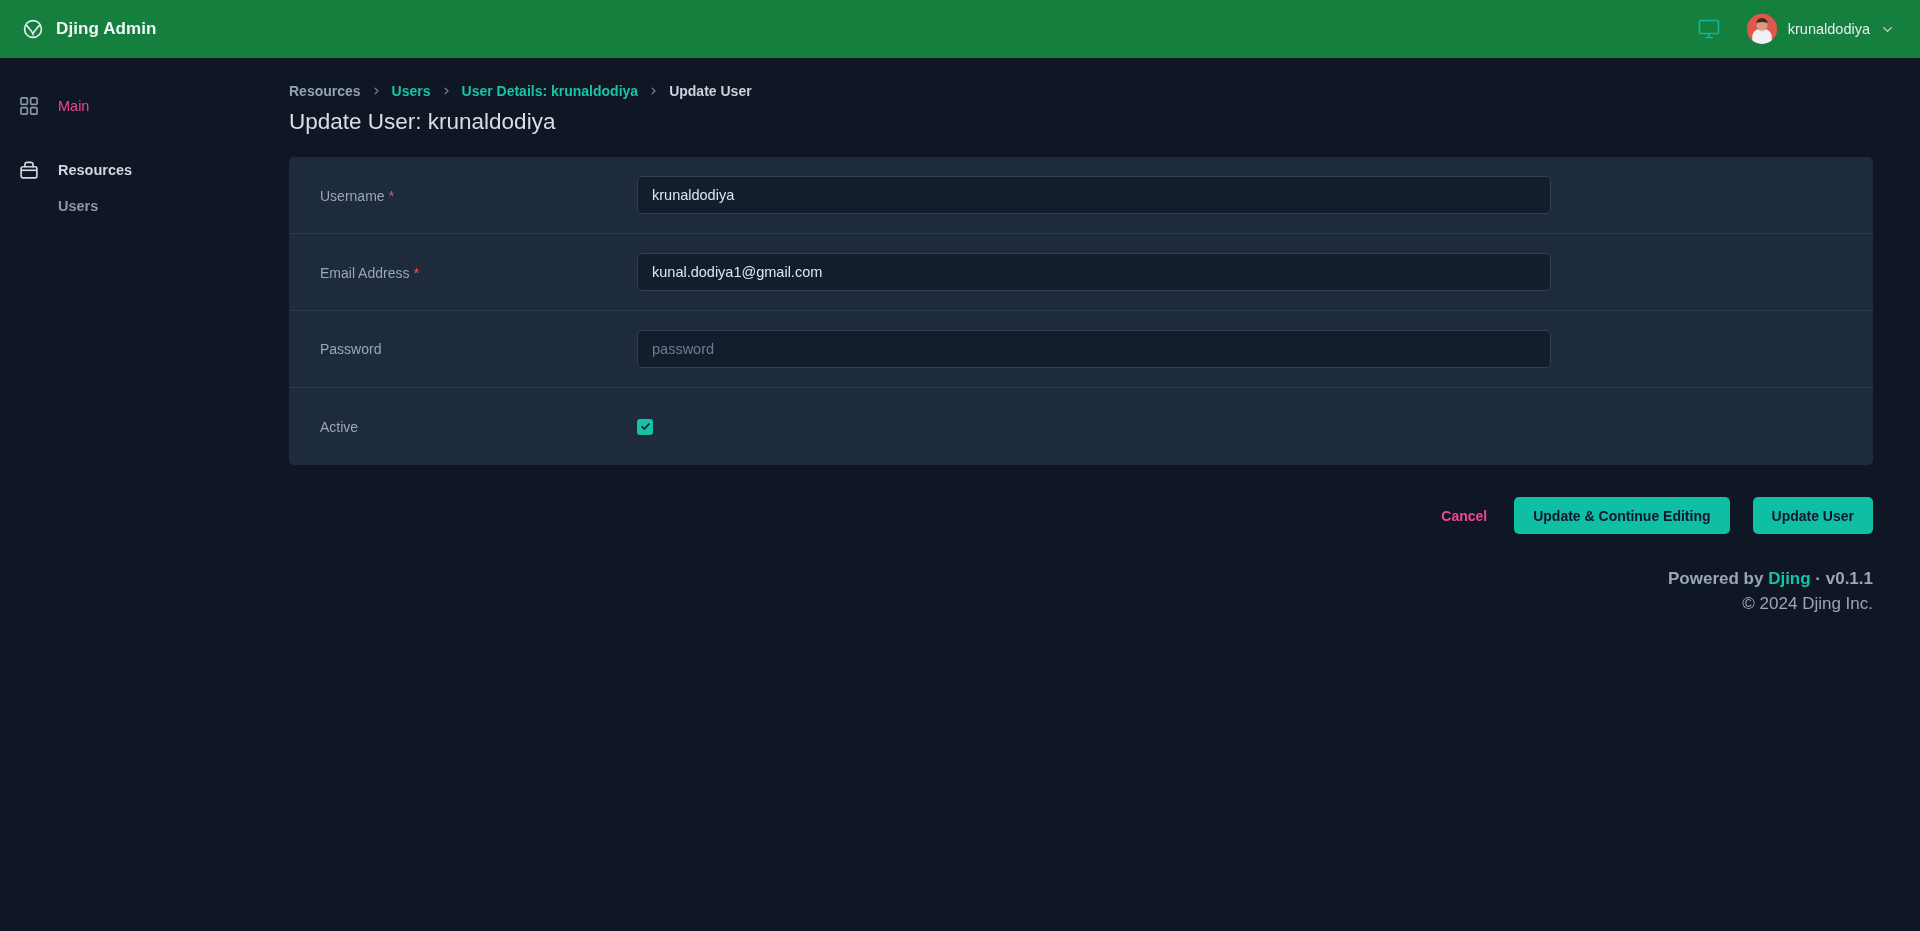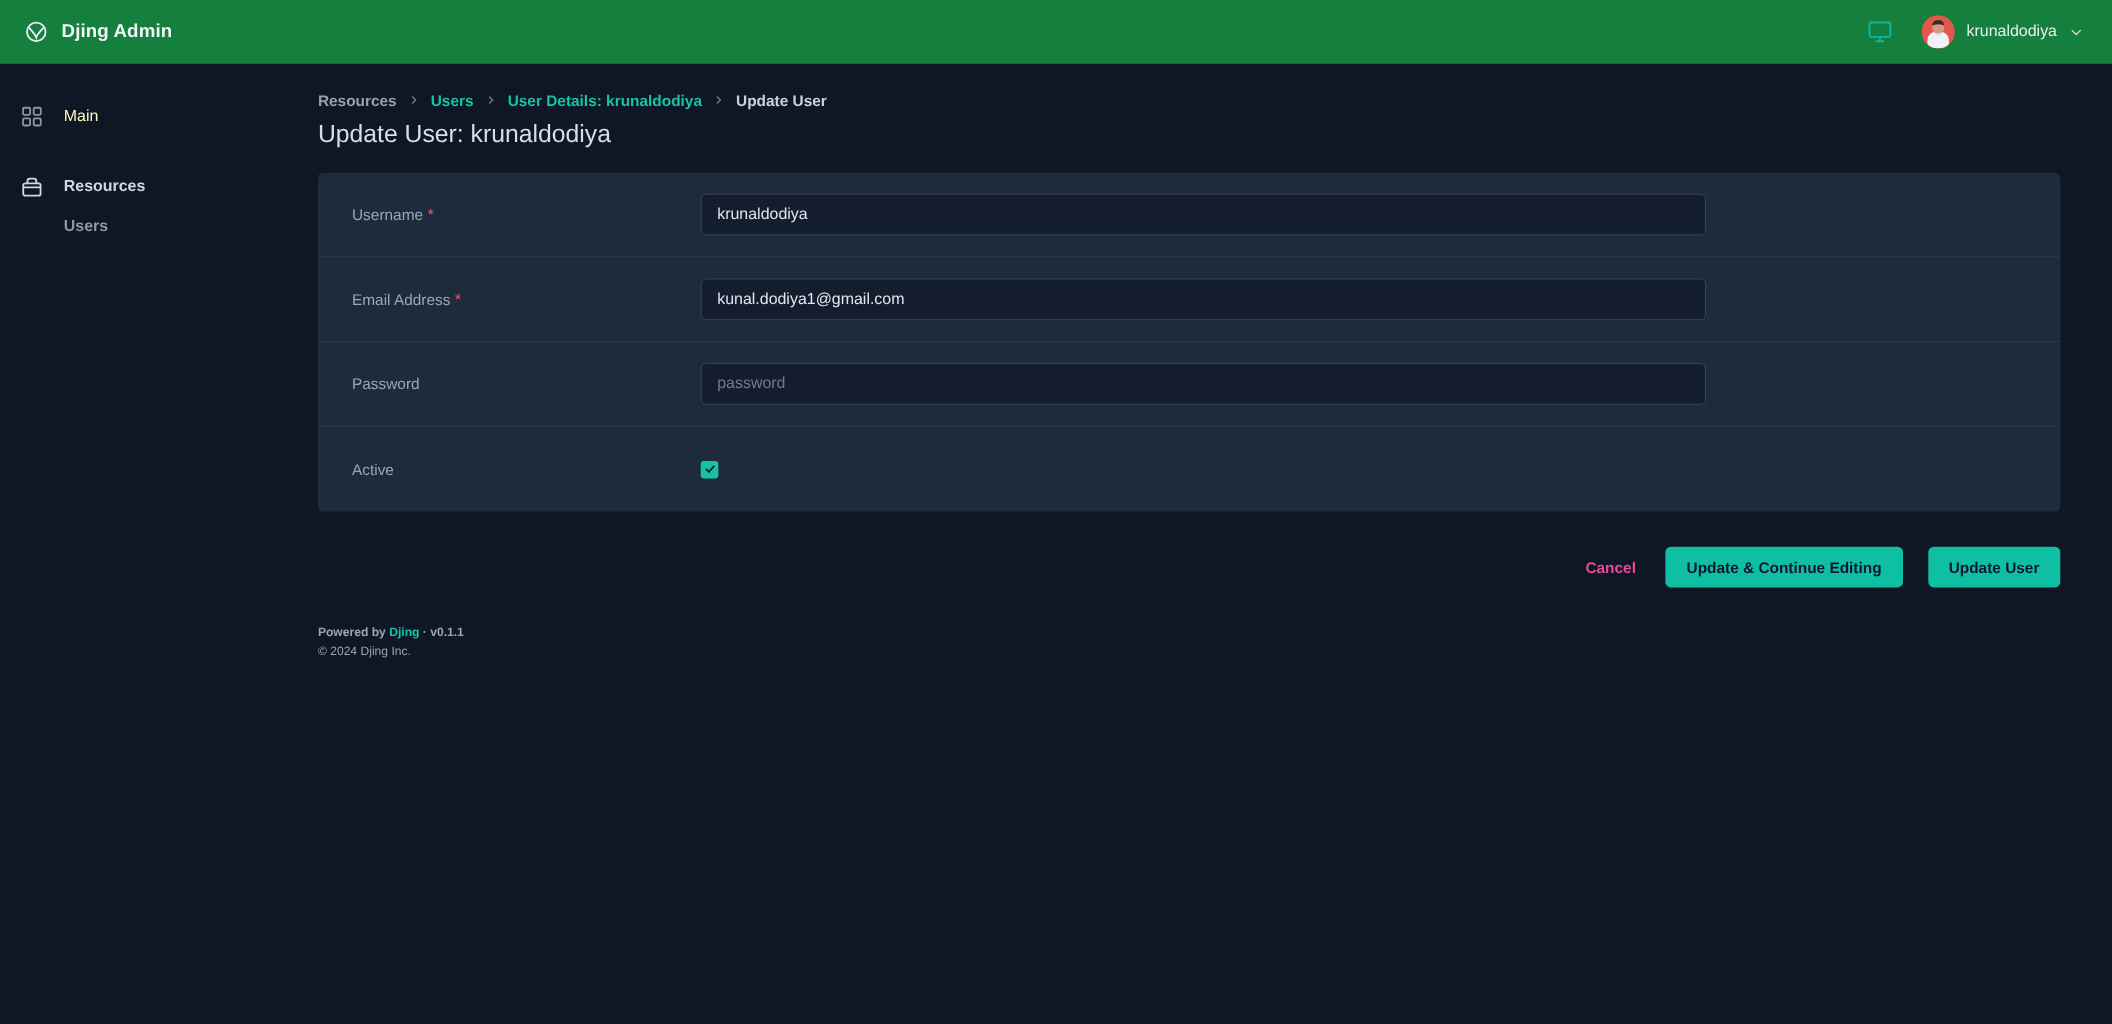--- a/index.html
+++ b/index.html
@@ -93,21 +93,21 @@
     cursor: pointer;
   }
   .nav-ico {
     width: 22px; height: 22px;
     color: #8b97a8;
     display: flex; align-items: center; justify-content: center;
     flex-shrink: 0;
   }
   .nav-label {
     font-size: 14.5px;
-    color: #fef9c3;
+    color: #ec4899;
   }
   .nav-item.strong .nav-label { color: #cfd8e3; font-weight: 700; }
   .nav-item.strong .nav-ico { color: #cfd8e3; }
   .nav-gap { height: 26px; }
   .nav-sub {
     padding: 8px 0 8px 58px;
     cursor: pointer;
   }
   .nav-sub .nav-label { color: #8b97a8; font-weight: 700; font-size: 14.5px; }
 
@@ -221,22 +221,22 @@
     font-family: "Liberation Sans", sans-serif;
     padding: 0 19px;
     height: 37px;
     cursor: pointer;
     white-space: nowrap;
   }
 
   
   .footer {
     margin-top: 34px;
-    text-align: left;
-    font-size: 11px;
+    text-align: right;
+    font-size: 17px;
     color: #9aa6b5;
     line-height: 1.28;
   }
   .footer .accent { color: #16c4a8; cursor: pointer; font-weight: 700; }
   .footer .line1 { font-weight: 700; }
   .footer .line2 { margin-top: 3px; }
 </style>
 </head>
 <body>
 

